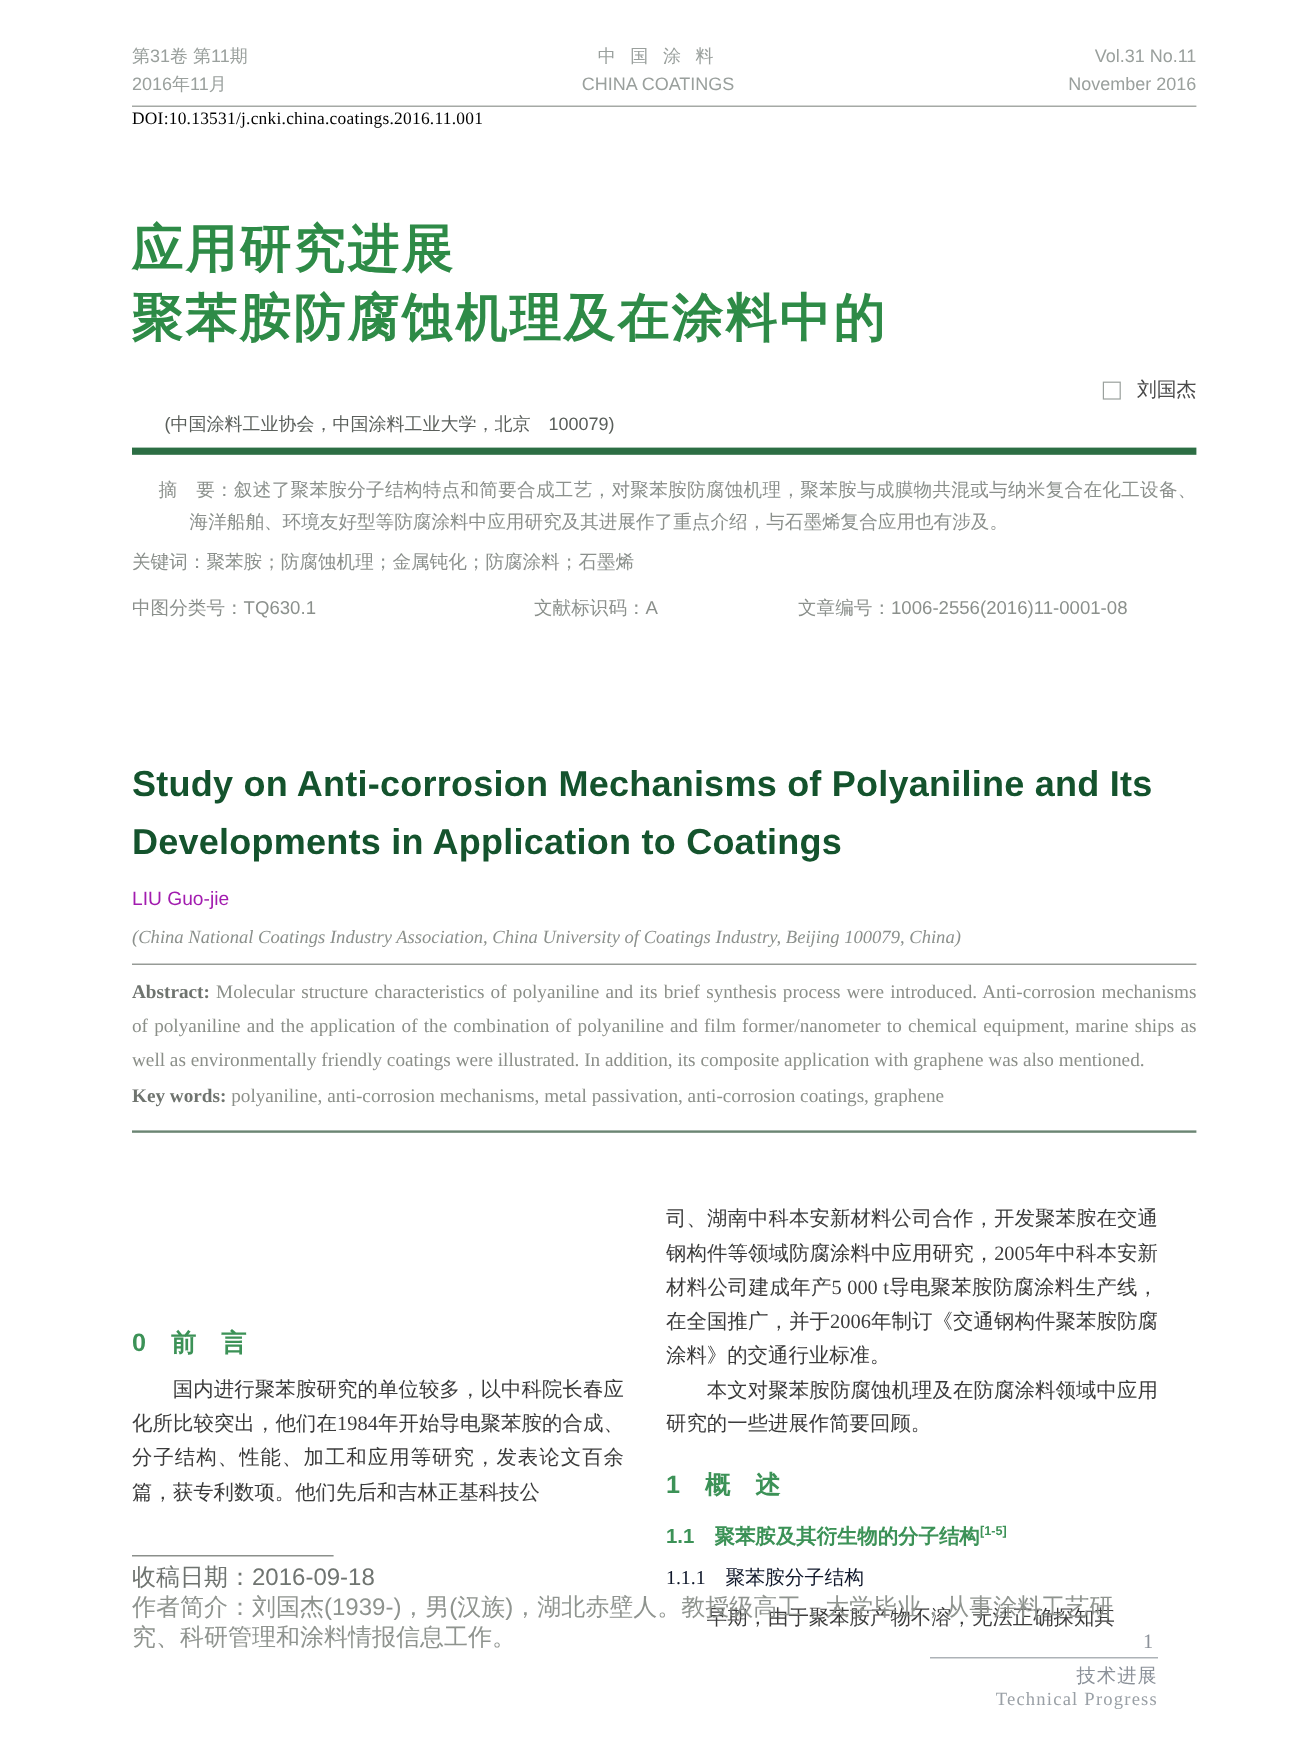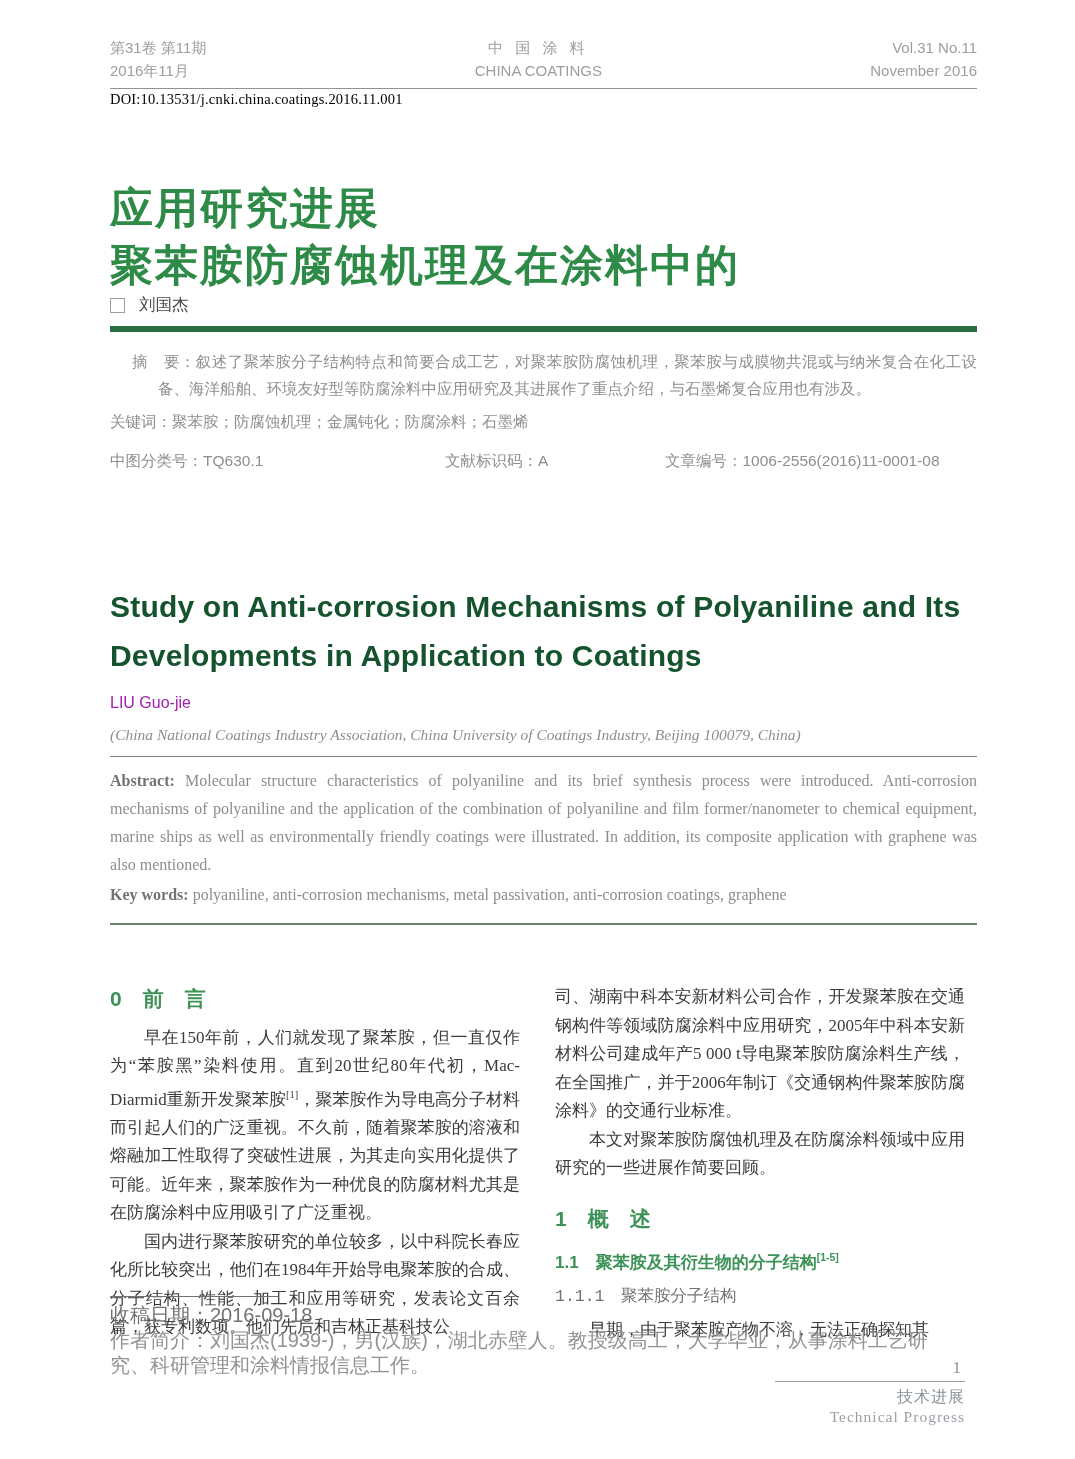--- a/index.html
+++ b/index.html
@@ -5,42 +5,42 @@
   html,body{margin:0;padding:0;background:#ffffff;}
   .page{
     position:relative;
     width:1075px;height:1459px;
     background:#ffffff;
     font-family:"Liberation Serif","DejaVu Serif",serif;
     color:#3b3b3b;
     overflow:hidden;
     box-sizing:border-box;
   }
-  .content{padding:36px 98px 0 110px;}
+  .content{padding:36px 78px 0 110px;}
 
   
   .jheader{display:flex;justify-content:space-between;align-items:flex-start;
     color:#9aa09d;font-family:"Liberation Sans","DejaVu Sans",sans-serif;font-size:15px;line-height:23px;}
   .jheader .col{white-space:nowrap;}
   .jheader .center{text-align:center;}
   .jheader .right{text-align:right;}
   .jheader .cn-name{letter-spacing:4px;}
   .header-rule{border:none;border-top:1.5px solid #8f958f;margin:6px 0 2px 0;}
   .doi{font-size:14.5px;color:#000000;font-family:"Liberation Serif",serif;letter-spacing:.2px;}
 
   
   .title-cn{
     margin-top:72px;
     color:#2e8b47;
     font-family:"Liberation Sans","DejaVu Sans",sans-serif;
     font-weight:bold;
     font-size:43px;line-height:57px;letter-spacing:2px;
   }
-  .author-row{font-size:16.5px;color:#4a4a4a;
-    font-family:Liberation Sans, sans-serif;display:flex;align-items:center;gap:14px;}
+  .author-row{margin-top:20px;font-size:16.5px;color:#4a4a4a;
+    font-family:Liberation Sans, sans-serif;display:flex;align-items:center;gap:14px;justify-content:flex-end;}
   .author-box{display:inline-block;width:13px;height:13px;border:1.5px solid #9aa09d;}
   .affil-cn{margin-top:8px;padding-left:27px;font-size:15px;color:#5a5f5b;
     font-family:"Liberation Sans","DejaVu Sans",sans-serif;}
   .green-bar{margin-top:10px;height:6px;background:#2c6e44;}
 
   
   .abs-cn{margin-top:16px;color:#8b908c;font-size:15.5px;line-height:27px;
     font-family:"Liberation Sans","DejaVu Sans",sans-serif;}
   .abs-cn .abs-p{padding-left:48px;text-indent:-26px;margin:0;text-align:justify;}
   .abs-cn .kw{margin:6px 0 0 0;}
@@ -70,22 +70,22 @@
   
   .body-cols{display:flex;gap:35px;margin-top:58px;align-items:center;}
   .bcol{width:410px;font-size:17px;line-height:28.5px;color:#3b3b3b;text-align:justify;}
   .bcol p{margin:0;}
   .bcol p.indent{text-indent:2em;}
   h2.sec{margin:0 0 10px 0;color:#3c9257;font-size:21px;
     font-family:"Liberation Sans","DejaVu Sans",sans-serif;font-weight:bold;}
   h2.sec.gap-top{margin-top:22px;}
   h3.subsec{margin:10px 0 6px 0;color:#3c9257;font-size:17px;
     font-family:"Liberation Sans","DejaVu Sans",sans-serif;font-weight:bold;}
-  h4.subsubsec{margin:2px 0 4px 0;color:#737373;font-size:16.5px;font-weight:normal;
-    font-family:Liberation Mono, monospace;}
+  h4.subsubsec{margin:2px 0 4px 0;color:#0f172a;font-size:16.5px;font-weight:normal;
+    font-family:Liberation Serif, serif;}
   sup{font-size:.62em;}
 
   
   .footnote{position:absolute;left:110px;right:110px;top:1296px;
     font-size:20px;color:#8f948f;font-family:"Liberation Sans","DejaVu Sans",sans-serif;line-height:25px;}
   .footnote-rule{border:none;border-top:1.5px solid #6f746f;width:168px;margin:0 0 6px 0;}
   .footnote .received{color:#6f7470;}
 
   
   .page-footer{position:absolute;right:110px;top:1358px;width:190px;text-align:right;
@@ -120,20 +120,21 @@
 
     <div class="title-cn">
       <div>应用研究进展</div>
       <div>聚苯胺防腐蚀机理及在涂料中的</div>
     </div>
 
     <div class="author-row">
       <span class="author-box"></span>
       <span>刘国杰</span>
     </div>
+    <div class="affil-cn">(中国涂料工业协会，中国涂料工业大学，北京　100079)</div>
 
     <div class="green-bar"></div>
 
     <div class="abs-cn">
       <p class="abs-p"><span>摘　要：</span><span>叙述了聚苯胺分子结构特点和简要合成工艺，对聚苯胺防腐蚀机理，聚苯胺与成膜物共混或与纳米复合在化工设备、海洋船舶、环境友好型等防腐涂料中应用研究及其进展作了重点介绍，与石墨烯复合应用也有涉及。</span></p>
       <p class="kw"><span>关键词：</span><span>聚苯胺；防腐蚀机理；金属钝化；防腐涂料；石墨烯</span></p>
       <div class="meta-row">
         <span class="m1"><span>中图分类号：</span><span>TQ630.1</span></span>
         <span class="m2"><span>文献标识码：</span><span>A</span></span>
         <span class="m3"><span>文章编号：</span><span>1006-2556(2016)11-0001-08</span></span>
@@ -150,21 +151,20 @@
 
     <div class="abs-en">
       <div><b>Abstract:</b><span> Molecular structure characteristics of polyaniline and its brief synthesis process were introduced. Anti-corrosion mechanisms of polyaniline and the application of the combination of polyaniline and film former/nanometer to chemical equipment, marine ships as well as environmentally friendly coatings were illustrated. In addition, its composite application with graphene was also mentioned.</span></div>
       <div class="kw-en"><b>Key words:</b><span> polyaniline, anti-corrosion mechanisms, metal passivation, anti-corrosion coatings, graphene</span></div>
     </div>
     <hr class="green-rule">
 
     <div class="body-cols">
       <div class="bcol">
         <h2 class="sec">0　前　言</h2>
-        <p class="indent"><span>早在150年前，人们就发现了聚苯胺，但一直仅作为“苯胺黑”染料使用。直到20世纪80年代初，Mac-Diarmid重新开发聚苯胺</span><sup>[1]</sup><span>，聚苯胺作为导电高分子材料而引起人们的广泛重视。不久前，随着聚苯胺的溶液和熔融加工性取得了突破性进展，为其走向实用化提供了可能。近年来，聚苯胺作为一种优良的防腐材料尤其是在防腐涂料中应用吸引了广泛重视。</span></p>
         <p class="indent">国内进行聚苯胺研究的单位较多，以中科院长春应化所比较突出，他们在1984年开始导电聚苯胺的合成、分子结构、性能、加工和应用等研究，发表论文百余篇，获专利数项。他们先后和吉林正基科技公</p>
       </div>
       <div class="bcol">
         <p>司、湖南中科本安新材料公司合作，开发聚苯胺在交通钢构件等领域防腐涂料中应用研究，2005年中科本安新材料公司建成年产5 000 t导电聚苯胺防腐涂料生产线，在全国推广，并于2006年制订《交通钢构件聚苯胺防腐涂料》的交通行业标准。</p>
         <p class="indent">本文对聚苯胺防腐蚀机理及在防腐涂料领域中应用研究的一些进展作简要回顾。</p>
         <h2 class="sec gap-top">1　概　述</h2>
         <h3 class="subsec"><span>1.1　聚苯胺及其衍生物的分子结构</span><sup>[1-5]</sup></h3>
         <h4 class="subsubsec">1.1.1　聚苯胺分子结构</h4>
         <p class="indent">早期，由于聚苯胺产物不溶，无法正确探知其</p>
       </div>

